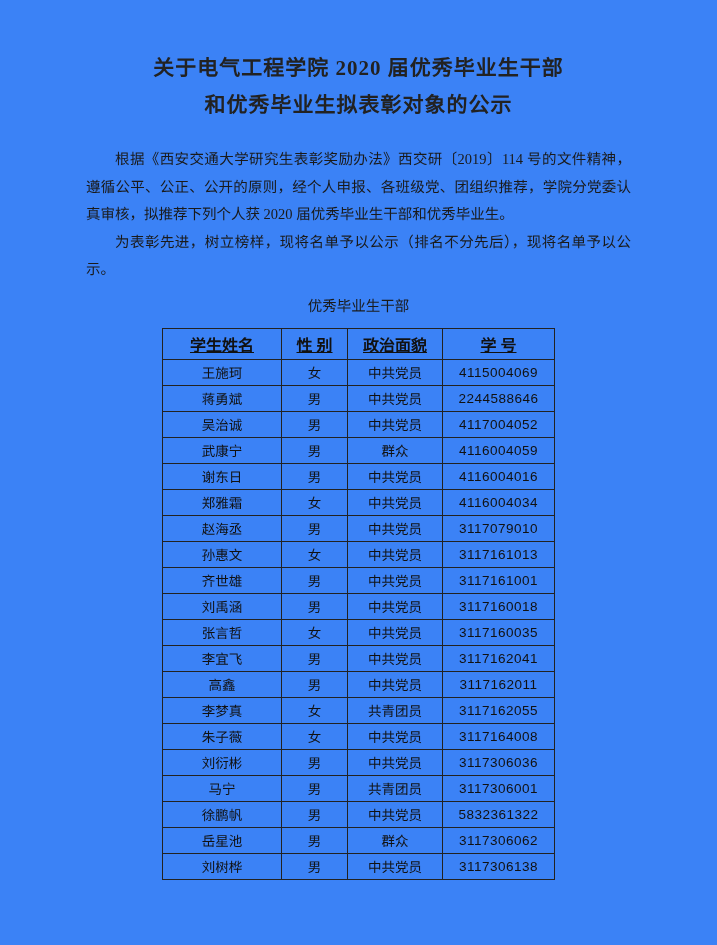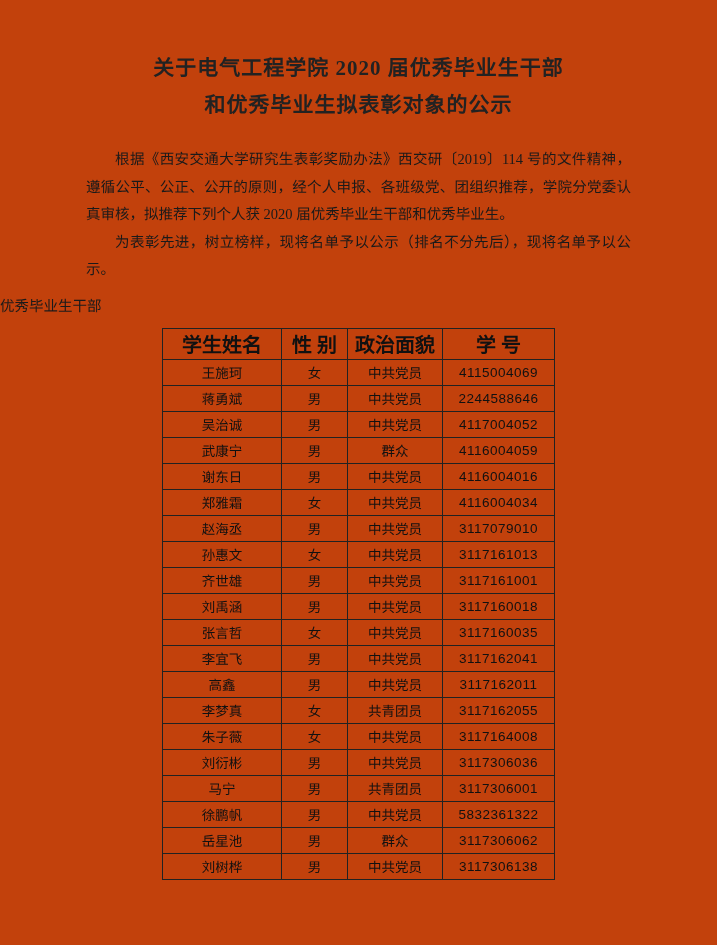--- a/index.html
+++ b/index.html
@@ -2,21 +2,21 @@
 <html lang="zh-CN"><head>
 <meta charset="utf-8">
 <style>
   * { margin: 0; padding: 0; box-sizing: border-box; }
   html, body { background: #e8e8e8; }
   .page {
     position: relative;
     width: 717px;
     height: 945px;
     margin: 0 auto;
-    background: #c2410c;
+    background: #3b82f6;
     color: #1d1d1d;
     font-family: "Liberation Serif", "DejaVu Serif", serif;
     overflow: hidden;
   }
   .doc-title {
     margin: 50px auto 0;
     text-align: center;
     font-size: 21px;
     font-weight: bold;
     line-height: 37px;
@@ -26,21 +26,21 @@
   .doc-body {
     width: 545px;
     margin: 22px auto 10px;
     font-size: 14.5px;
     line-height: 27.5px;
     text-align: justify;
     color: #1a1a1a;
   }
   .doc-body p { text-indent: 2em; }
   .table-caption {
-    text-align: left;
+    text-align: center;
     margin-top: 7px;
     font-size: 14.5px;
     color: #1a1a1a;
   }
   table.roster {
     margin: 13px auto 0;
     border-collapse: collapse;
     table-layout: fixed;
     width: 392px;
     font-size: 13.5px;
@@ -49,22 +49,23 @@
   table.roster th, table.roster td {
     border: 1.5px solid #222;
     text-align: center;
     vertical-align: middle;
     padding: 0;
     overflow: hidden;
     white-space: nowrap;
   }
   table.roster th {
     height: 31px;
-    font-size: 20px;
+    font-size: 16px;
     font-weight: bold;
+    text-decoration: underline;
   }
   table.roster td { height: 26px; font-weight: normal; }
   .col-name  { width: 119px; }
   .col-sex   { width: 66px;  }
   .col-party { width: 95px;  }
   .col-id    { width: 112px; }
   td.cell-id { font-family: Liberation Sans, sans-serif; letter-spacing: 0.5px; }
 </style>
 </head>
 <body>

